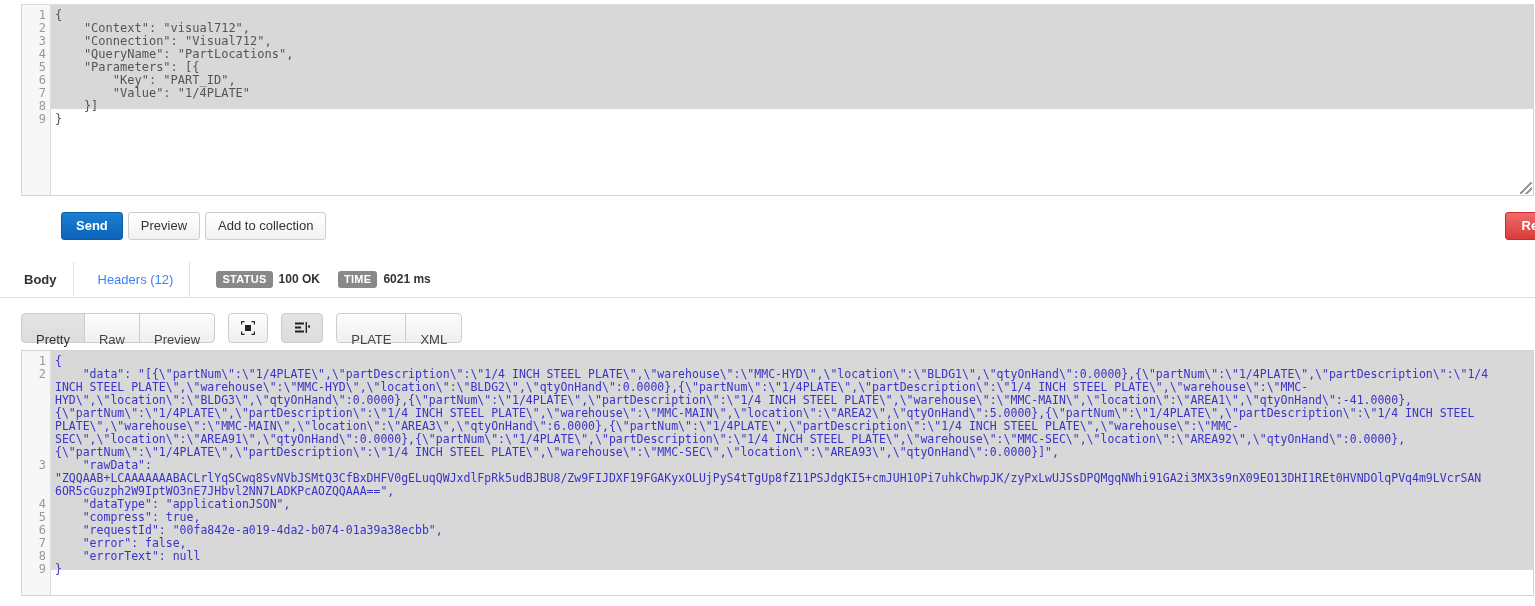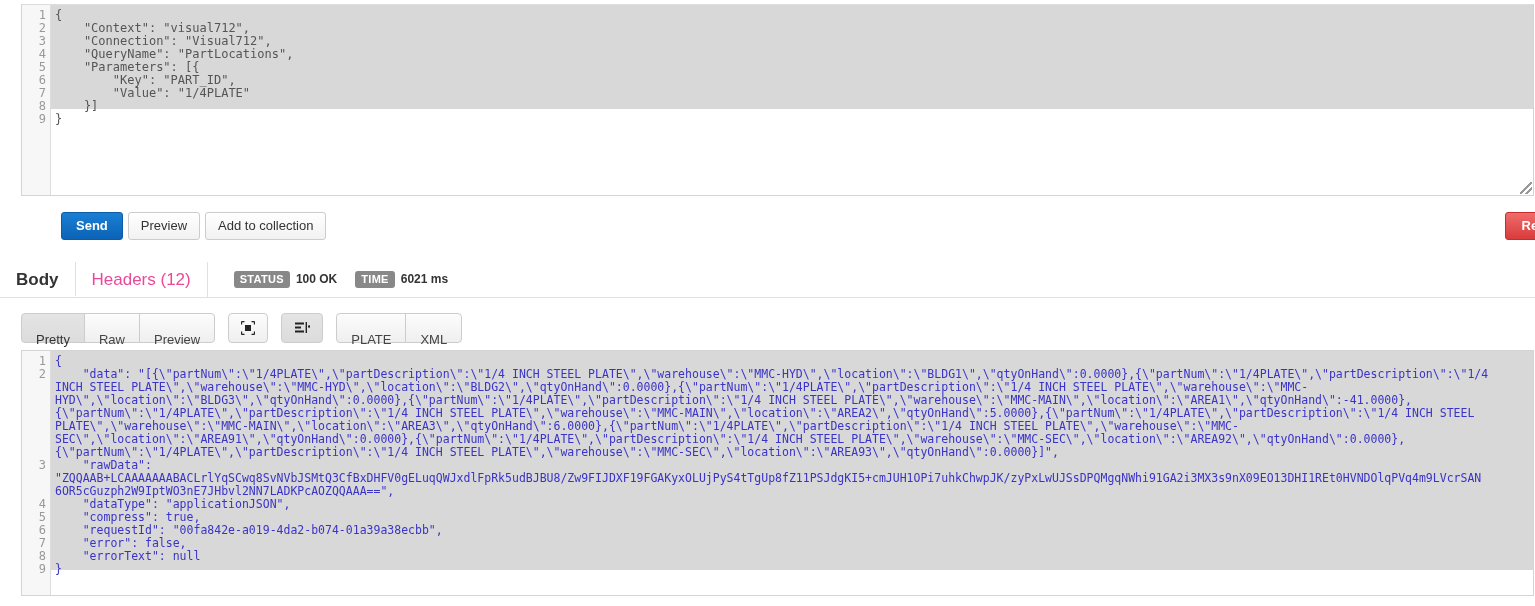--- a/index.html
+++ b/index.html
@@ -87,28 +87,29 @@
   
   .resp-tabs {
     position: absolute; left: 0; top: 262px; width: 1535px; height: 36px;
     border-bottom: 1px solid #e0e0e0;
   }
   .tab {
     display: inline-block;
     height: 35px;
     line-height: 35px;
     padding: 0 16px;
-    font-size: 17px;
+    font-size: 13px;
     color: #333;
     border-right: 1px solid #e0e0e0;
     cursor: pointer;
     vertical-align: top;
+    margin-left: 8px;
   }
   .tab.active { font-weight: bold; border-bottom: 2px solid #fff; }
-  .tab.muted { color: #ec4899; }
+  .tab.muted { color: #3b82f6; }
   .meta { display: inline-block; margin-left: 26px; vertical-align: top; line-height: 35px; font-size: 12px; color: #333; }
   .chip {
     display: inline-block;
     background: #888;
     color: #fff;
     font-size: 11px;
     font-weight: bold;
     padding: 2px 6px;
     border-radius: 3px;
     line-height: 13px;

